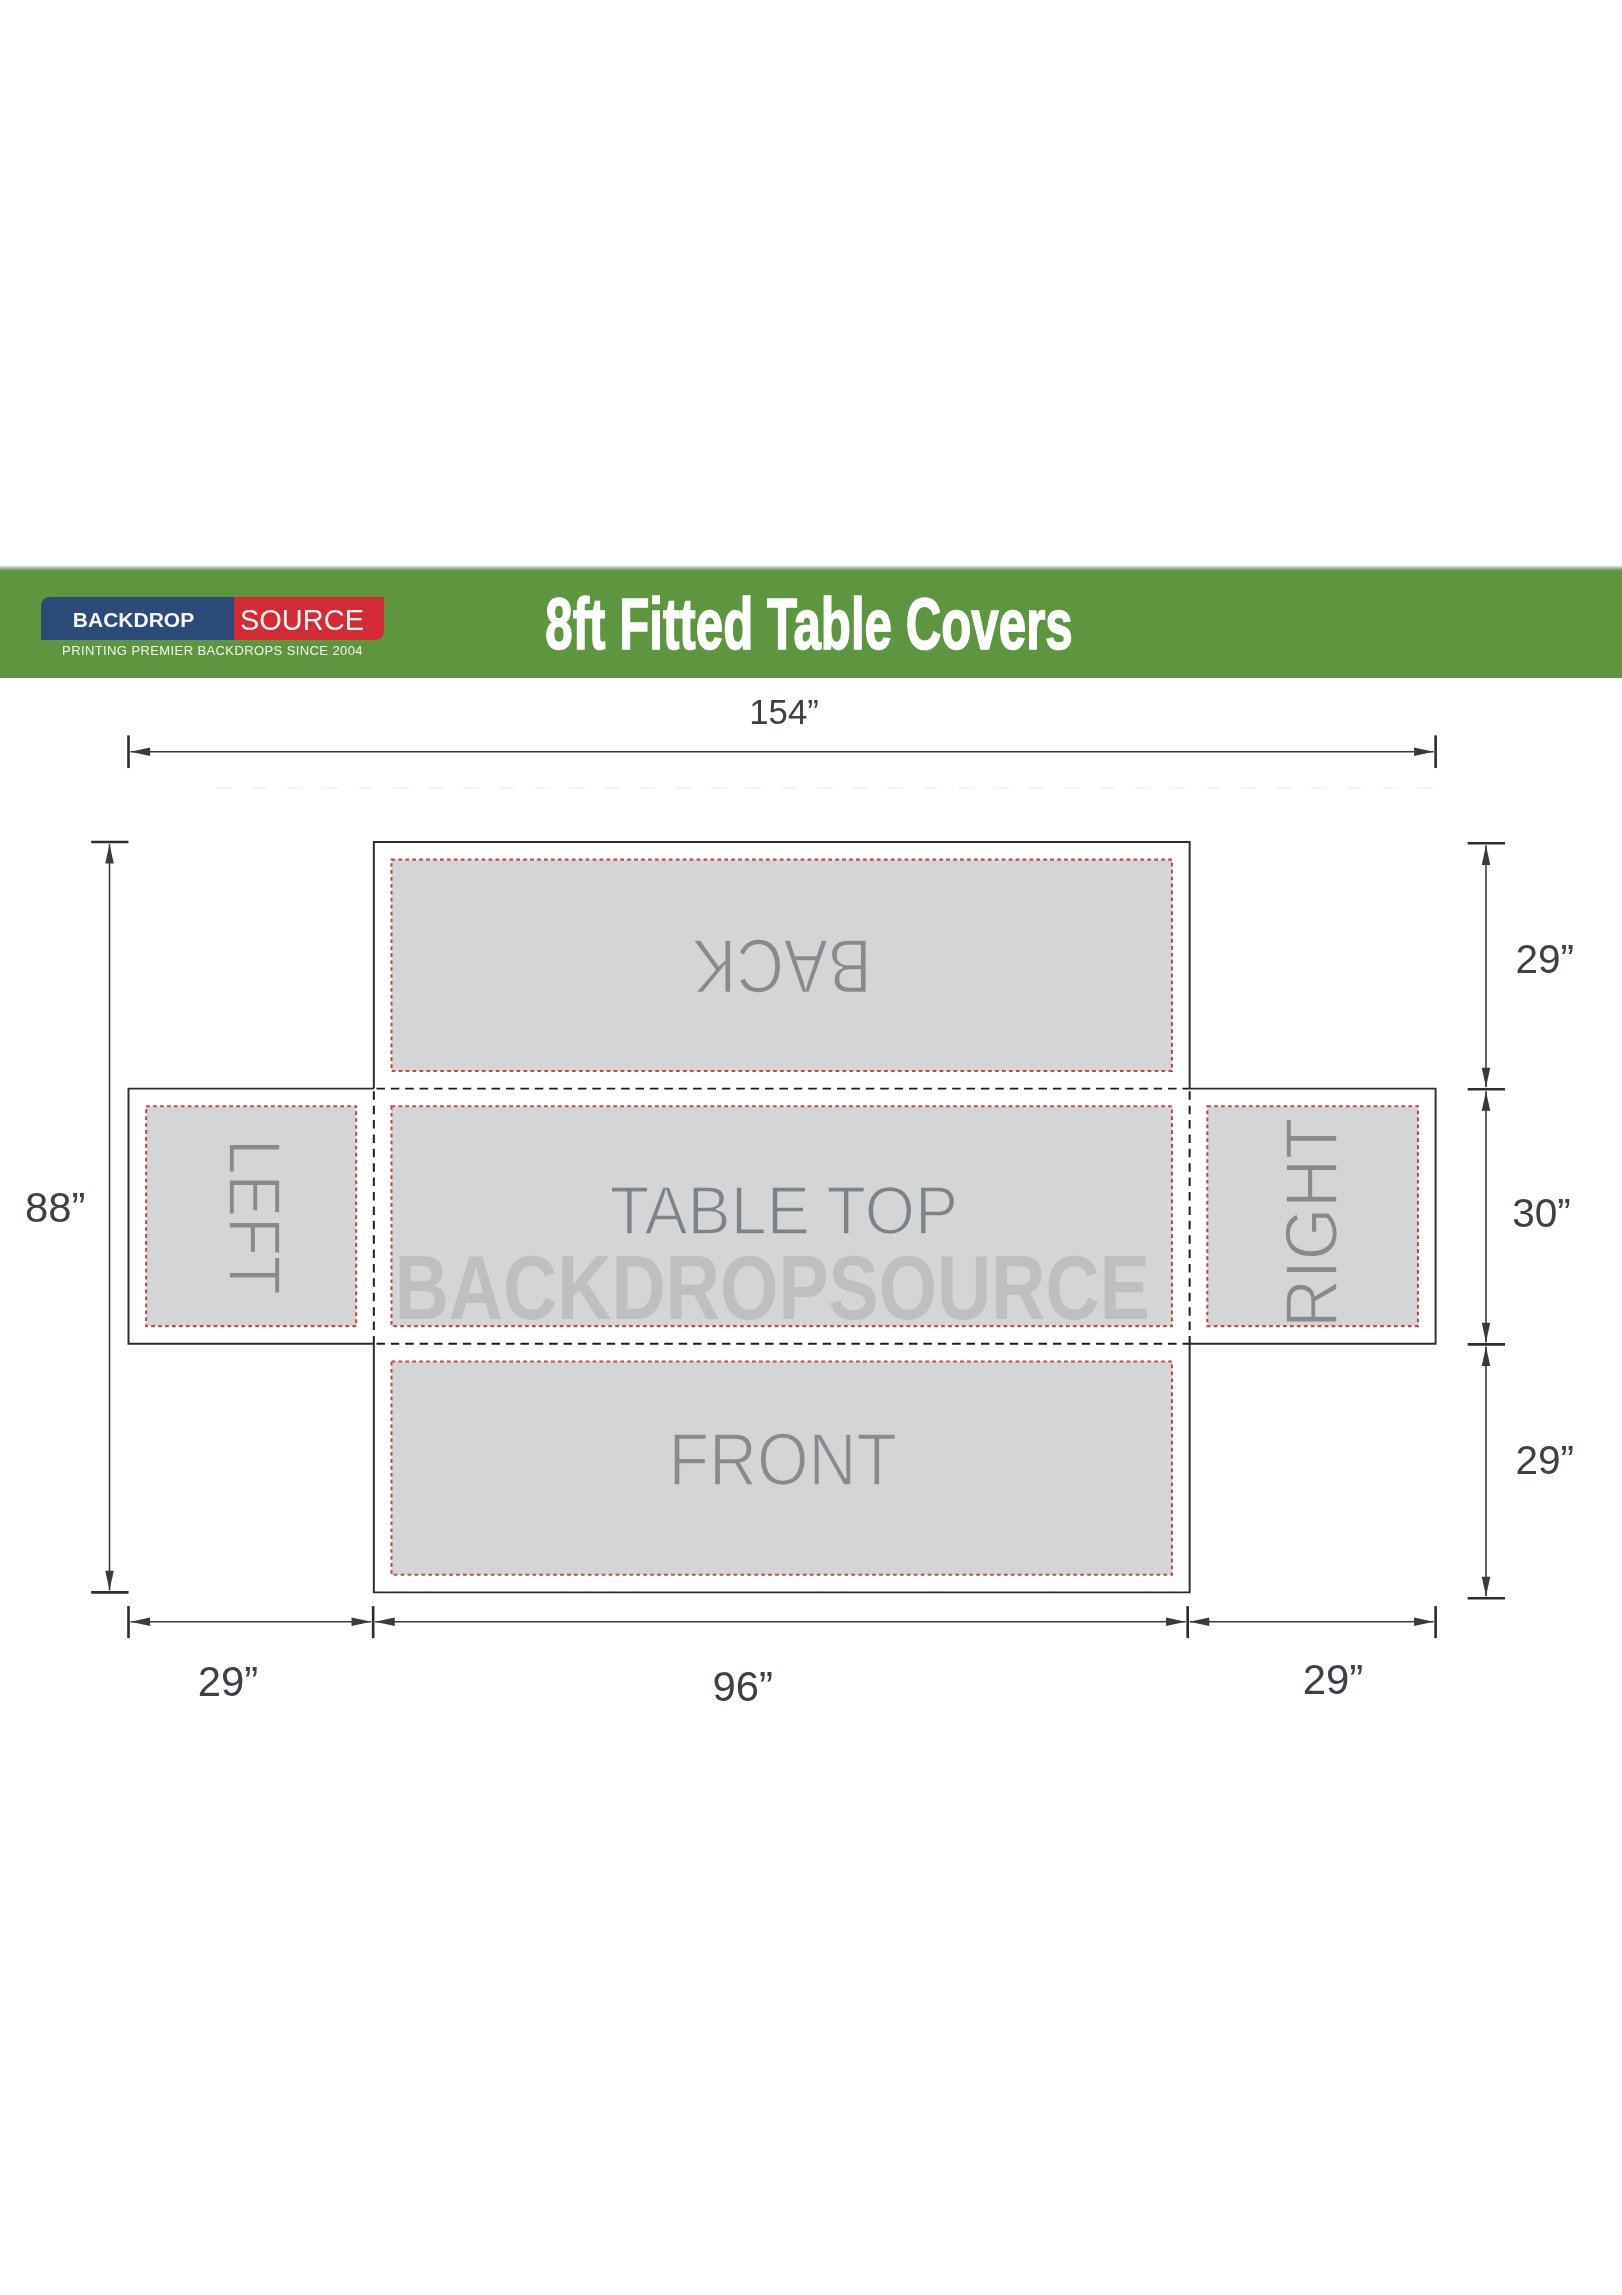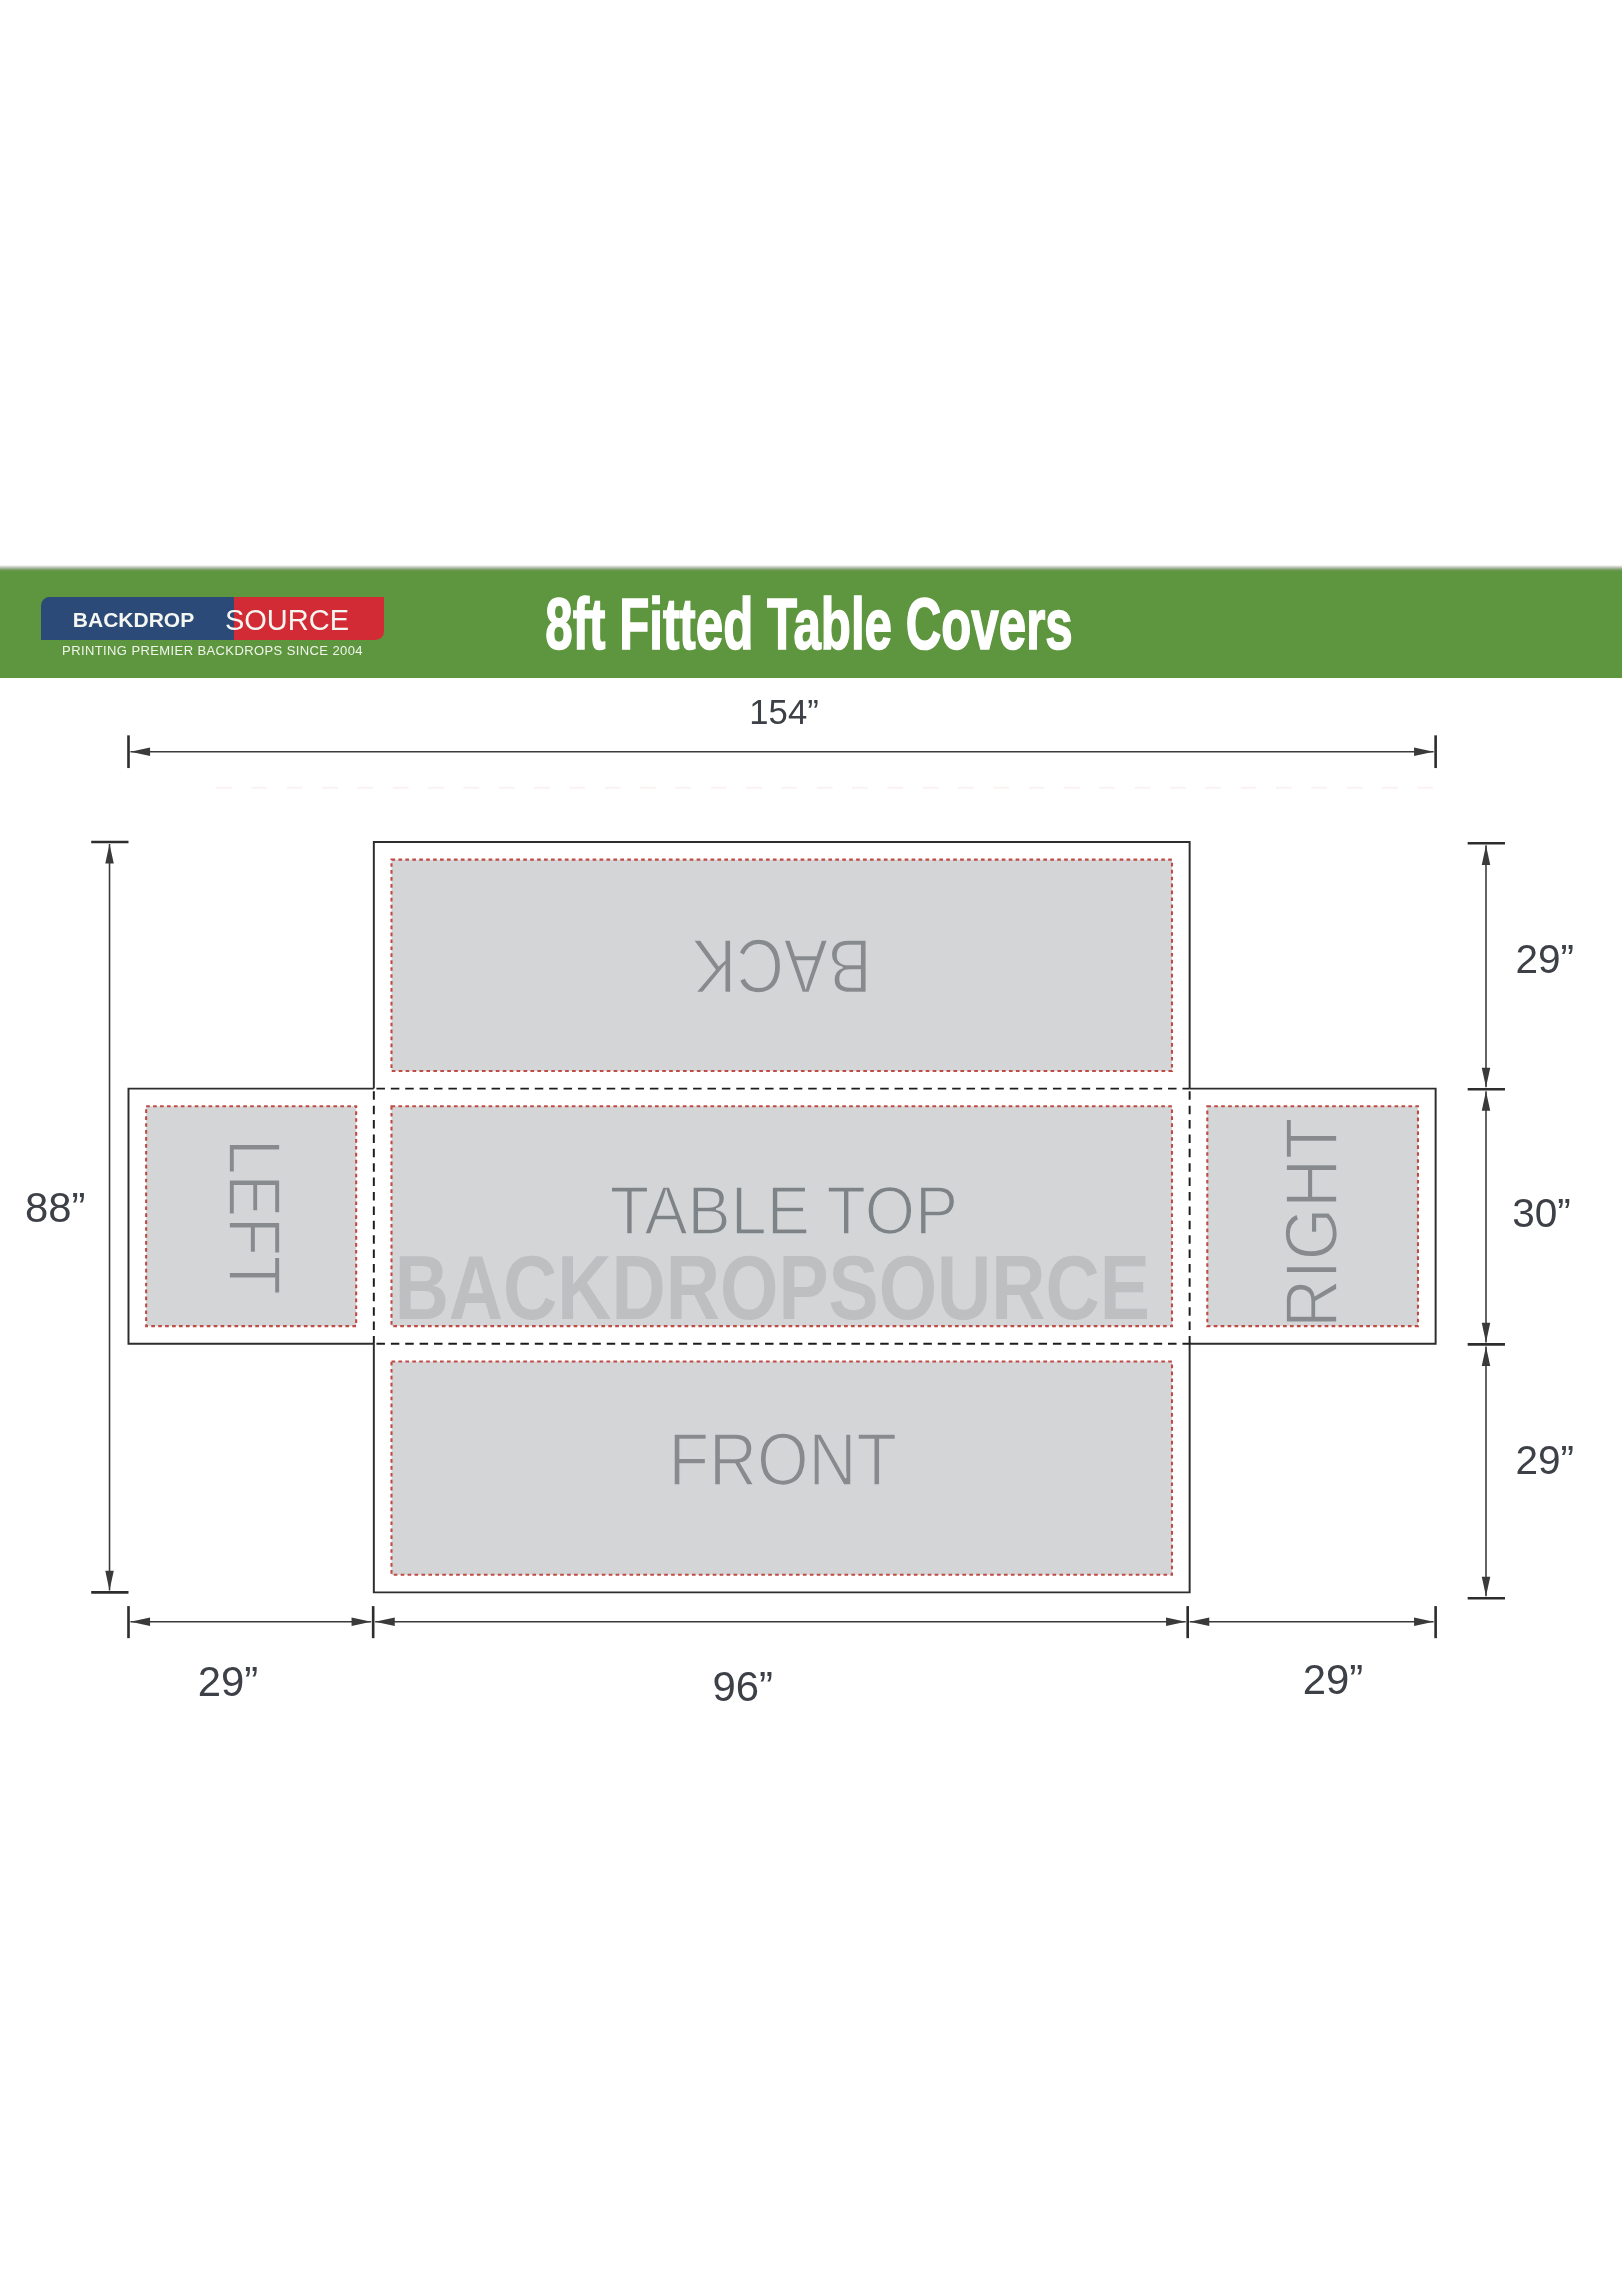--- a/index.html
+++ b/index.html
@@ -13,21 +13,21 @@
   <div class="abs" style="left:0;top:565px;width:1623px;height:113px;background:linear-gradient(to bottom,#ffffff 0px,#b7bfb2 2.6px,#6a9751 5.2px,#5e963f 7.2px);"></div>
 
   <div class="abs" style="left:23.6px;top:588px;width:1570px;height:72px;line-height:72px;text-align:center;color:#ffffff;font-weight:bold;font-size:73px;-webkit-text-stroke:1.6px #ffffff;transform:scaleX(0.675);transform-origin:50% 50%;white-space:nowrap;">8ft Fitted Table Covers</div>
 
   <div class="abs" style="left:41px;top:597px;width:193px;height:43px;background:#2c4a78;border-radius:8.5px 0 0 0;"></div>
 
   <div class="abs" style="left:234px;top:597px;width:150px;height:43px;background:#d32b35;border-radius:0 0 8.5px 0;"></div>
 
   <div class="abs" style="left:37px;top:597px;width:193px;height:57px;line-height:46px;text-align:center;color:#f4f6f1;font-weight:bold;font-size:21px;letter-spacing:0px;">BACKDROP</div>
 
-  <div class="abs" style="left:212px;top:597px;width:150px;height:43px;line-height:46px;text-align:center;color:#f4f6f1;font-size:29px;">SOURCE</div>
+  <div class="abs" style="left:227px;top:597px;width:150px;height:43px;line-height:46px;text-align:center;color:#f4f6f1;font-size:29px;">SOURCE</div>
 
   <div class="abs" style="left:39px;top:643px;width:347px;height:15.7px;line-height:15.7px;text-align:center;color:#f1f4ec;font-size:13px;letter-spacing:0.4px;white-space:nowrap;">PRINTING PREMIER BACKDROPS SINCE 2004</div>
 
   <svg class="abs" style="left:0;top:0;" width="1623" height="2295" viewBox="0 0 2480 3508">
     <defs></defs>
 
     <line x1="330" y1="1204" x2="2190" y2="1204" stroke="rgba(205,130,120,0.10)" stroke-width="3" stroke-dasharray="24 30"></line>
 
     <g>
       <rect x="598" y="1314" width="1193" height="323" fill="#d3d5d7"></rect>

